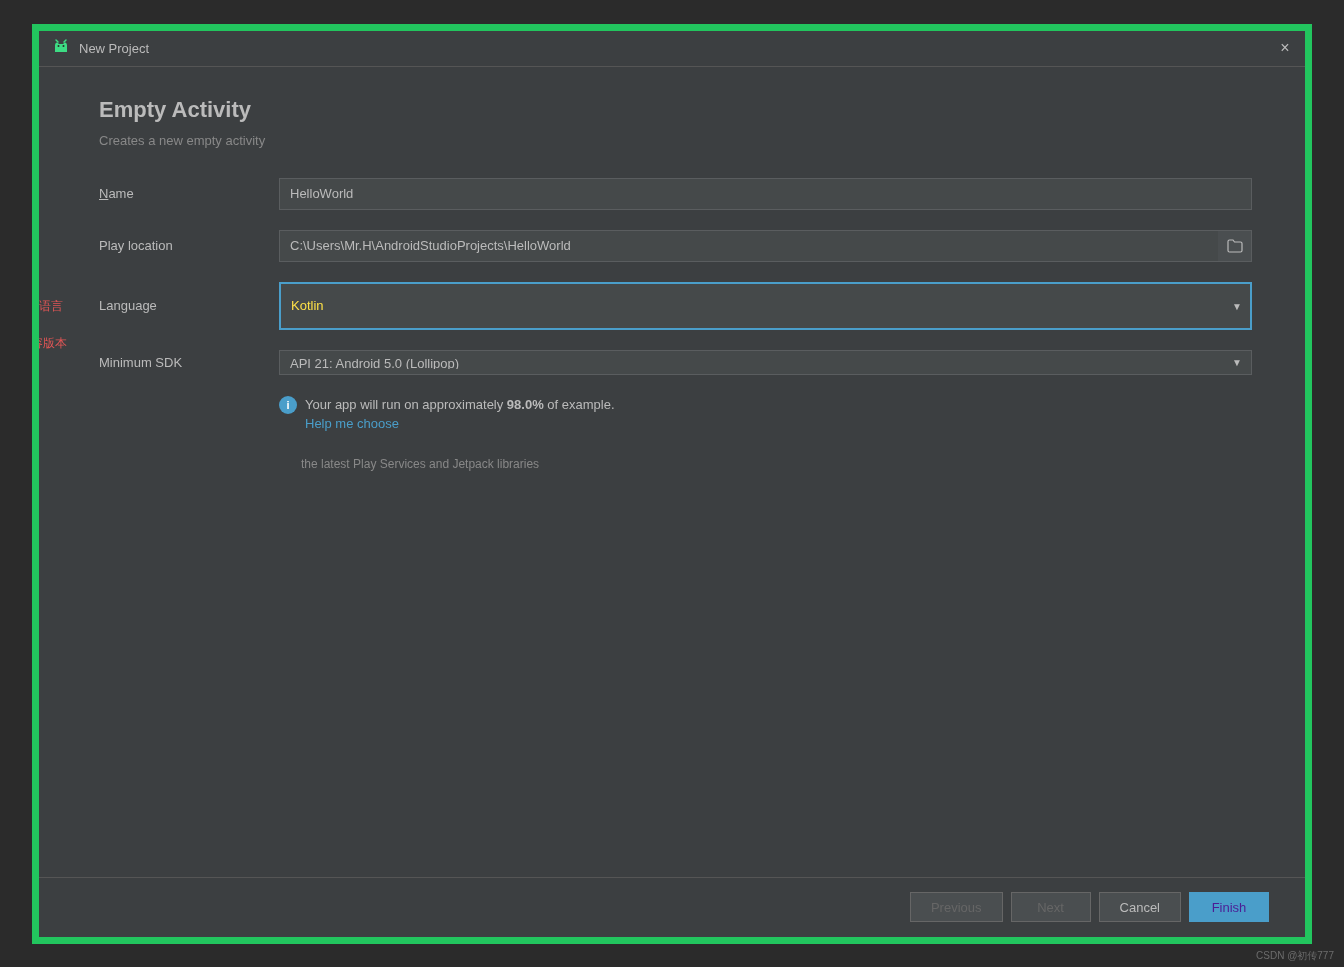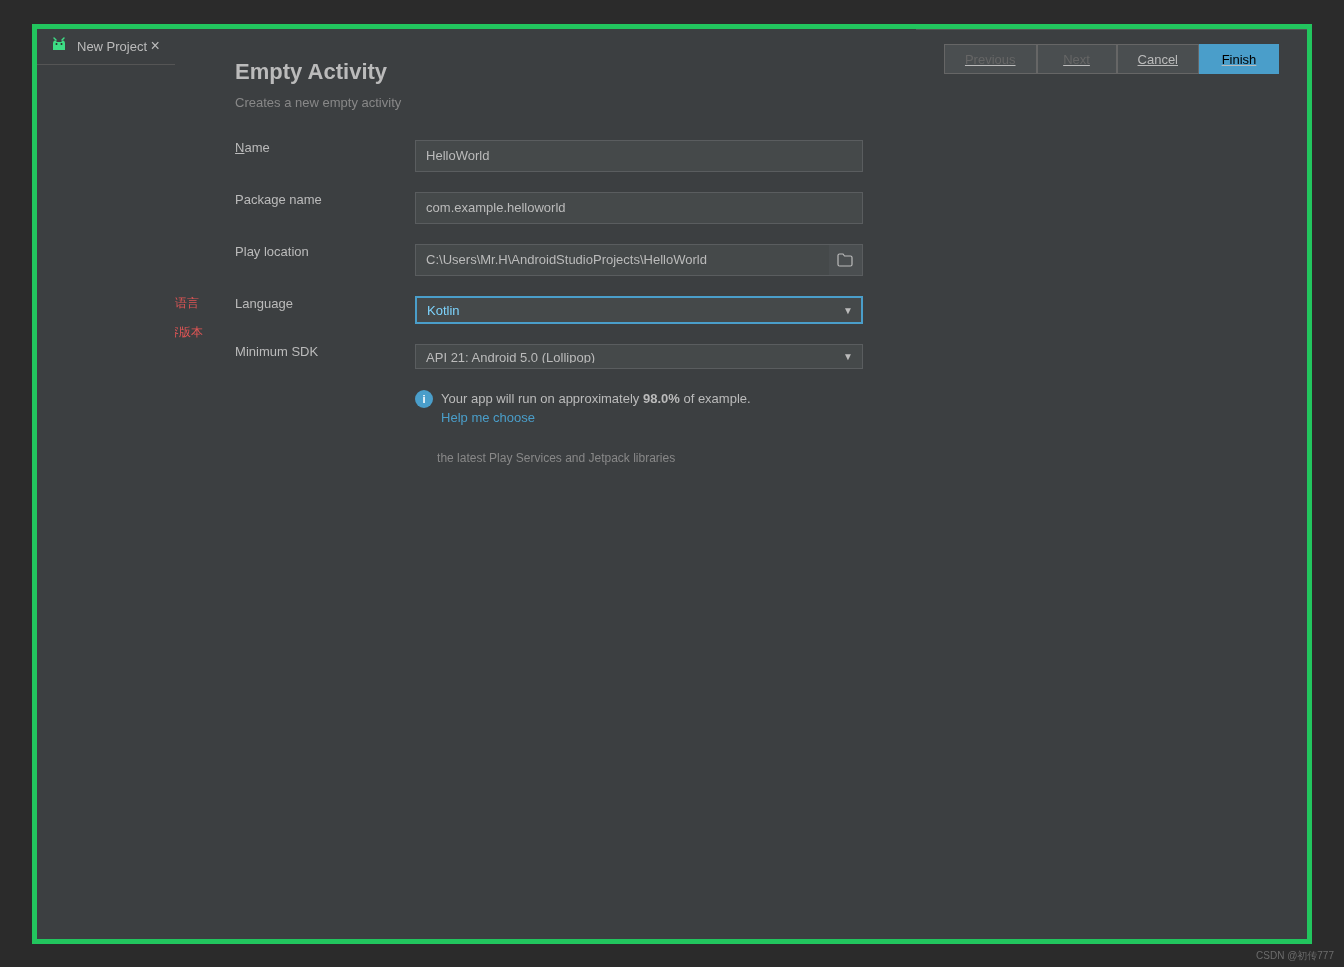--- a/index.html
+++ b/index.html
@@ -18,23 +18,23 @@
       align-items: center;
       width: 1344px;
       height: 967px;
       overflow: hidden;
     }
 
     .dialog-window {
       width: 1280px;
       height: 920px;
       background: #3c3f41;
-      border: 5px solid #22c55e;
-      display: flex;
-      flex-direction: row;
+      border: 7px solid #22c55e;
+      display: flex;
+      flex-direction: column;
       position: relative;
     }
 
     .title-bar {
       background: #3c3f41;
       height: 36px;
       display: flex;
       align-items: center;
       padding: 0 12px;
       border-bottom: 1px solid #555555;
@@ -80,21 +80,21 @@
     }
 
     .activity-subtitle {
       font-size: 13px;
       color: #888888;
       margin-bottom: 30px;
     }
 
     .form-row {
       display: flex;
-      align-items: flex-start;
+      align-items: center;
       margin-bottom: 20px;
       position: relative;
     }
 
     .label-area {
       width: 180px;
       flex-shrink: 0;
       position: relative;
     }
 
@@ -153,25 +153,25 @@
       align-items: center;
       justify-content: center;
       height: 32px;
       width: 34px;
     }
 
     .select-input {
       width: 100%;
       background: #45494a;
       border: 2px solid #4a9eca;
-      color: #7dd3fc;
+      color: #fde047;
       padding: 5px 10px;
       font-size: 13px;
       outline: none;
-      height: 28px;
+      height: 48px;
       appearance: none;
       -webkit-appearance: none;
       cursor: pointer;
       padding-right: 30px;
     }
 
     .select-wrapper {
       position: relative;
       width: 100%;
     }
@@ -295,23 +295,23 @@
       padding-left: 22px;
     }
 
     .dialog-footer {
       height: 60px;
       background: #3c3f41;
       border-top: 1px solid #555555;
       display: flex;
       align-items: center;
       justify-content: flex-end;
-      padding: 0 28px;
-      flex-shrink: 0;
-      text-decoration: underline;
+      padding: 0 36px;
+      gap: 8px;
+      flex-shrink: 0;
     }
 
     .btn {
       height: 30px;
       padding: 0 20px;
       font-size: 13px;
       cursor: pointer;
       border: 1px solid #666666;
       background: #4a4e50;
       color: #bbbbbb;
@@ -322,21 +322,21 @@
     }
 
     .btn-disabled {
       color: #666666;
       cursor: default;
     }
 
     .btn-primary {
       background: #4a9eca;
       border-color: #4a9eca;
-      color: #000000;
+      color: #4c1d95;
     }
 
     .watermark {
       position: fixed;
       bottom: 4px;
       right: 10px;
       color: #888888;
       font-size: 10px;
       opacity: 0.7;
     }
@@ -392,29 +392,20 @@
     <div class="form-row">
       <div class="label-area">
         
         <span class="label-main"><u>N</u>ame</span>
       </div>
       <div class="field-area">
         <input class="text-input" type="text" value="HelloWorld" style="">
       </div>
     </div>
 
-    <div class="form-row">
-      <div class="label-area">
-        
-        <span class="label-main">Package name</span>
-      </div>
-      <div class="field-area">
-        <input class="text-input" type="text" value="com.example.helloworld" style="">
-      </div>
-    </div>
 
     <div class="form-row">
       <div class="label-area">
         
         <span class="label-main">Play location</span>
       </div>
       <div class="field-area">
         <div class="input-with-button">
           <input class="text-input" type="text" value="C:\Users\Mr.H\AndroidStudioProjects\HelloWorld" style="">
           <button class="folder-button">

